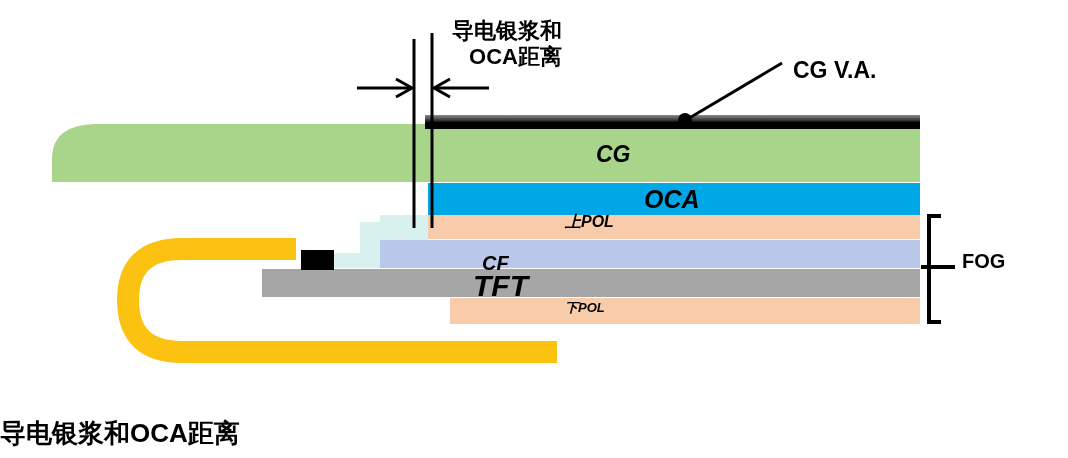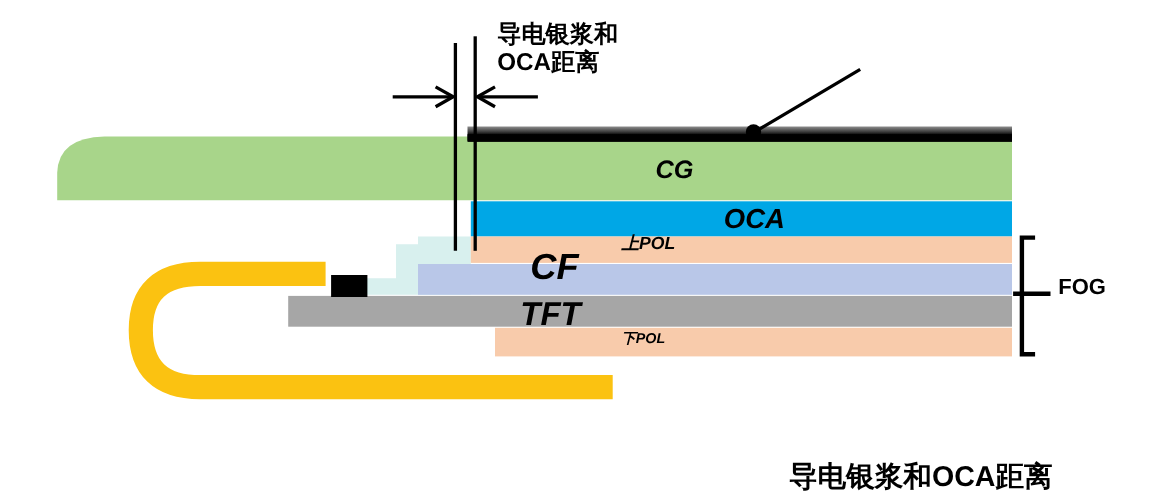--- a/index.html
+++ b/index.html
@@ -31,29 +31,29 @@
   .bracket-label {
     position: absolute;
     color: #000000;
     font-weight: bold;
     white-space: pre;
     line-height: 1.18;
     pointer-events: none;
   }
   .layer-label { font-size: 22px; font-style: italic; }
   #label-cg      { left: 596px; top: 141px; font-size: 23px; }
-  #label-oca     { left: 658px; top: 185px; font-size: 25px; }
+  #label-oca     { left: 644px; top: 185px; font-size: 25px; }
   #label-upol    { left: 565px; top: 213px; font-size: 16px; }
-  #label-cf      { left: 482px; top: 224px; font-size: 33px; }
+  #label-cf      { left: 482px; top: 252px; font-size: 20px; }
   #label-tft     { left: 473px; top: 268px; font-size: 30px; }
   #label-dpol    { left: 565px; top: 300px; font-size: 13px; }
   #label-cgva    { left: 793px; top: 57px;  font-size: 23px; }
   #label-fog     { left: 962px; top: 250px; font-size: 20px; }
-  #label-dim     { left: 452px; top: 18px;  font-size: 22px; text-align: left; }
-  #label-caption { left: 0px;  top: 418px;  width: 957px; text-align: right; font-size: 26px; }
+  #label-dim     { left: 452px; top: 18px;  font-size: 22px; text-align: right; }
+  #label-caption { left: 0px;  top: 418px;  width: 957px; text-align: left; font-size: 26px; }
 </style>
 </head>
 <body>
 
 <div id="diagram-root">
 
   <svg id="diagram-svg" viewBox="0 0 1068 458">
     <defs>
       <linearGradient id="barGrad" x1="0" y1="0" x2="0" y2="1">
         <stop offset="0%" stop-color="#8d8d8d"></stop>
@@ -112,20 +112,21 @@
   <div class="layer-label" id="label-oca">OCA</div>
 
   <div class="layer-label" id="label-upol">上POL</div>
 
   <div class="layer-label" id="label-cf">CF</div>
 
   <div class="layer-label" id="label-tft">TFT</div>
 
   <div class="layer-label" id="label-dpol">下POL</div>
 
+  <div class="callout-label" id="label-cgva">CG V.A.</div>
 
   <div class="bracket-label" id="label-fog">FOG</div>
 
   <div class="dim-label" id="label-dim">导电银浆和
 OCA距离</div>
 
   <div class="caption-label" id="label-caption">导电银浆和OCA距离</div>
 
 </div>
 

